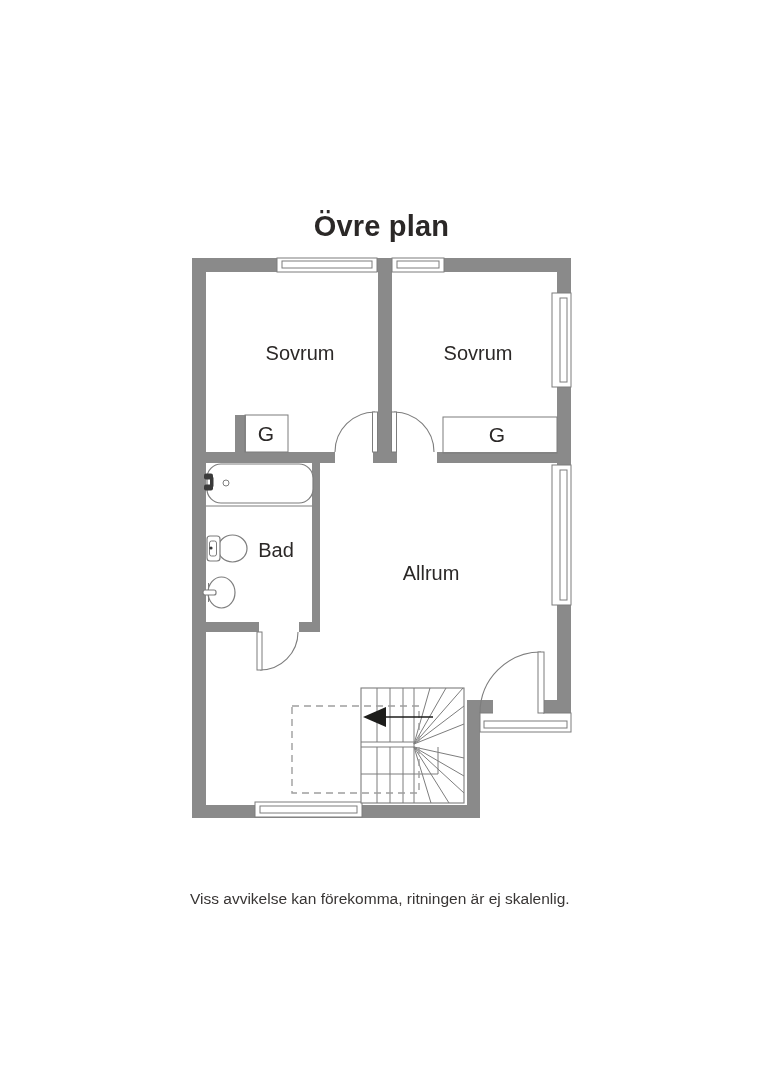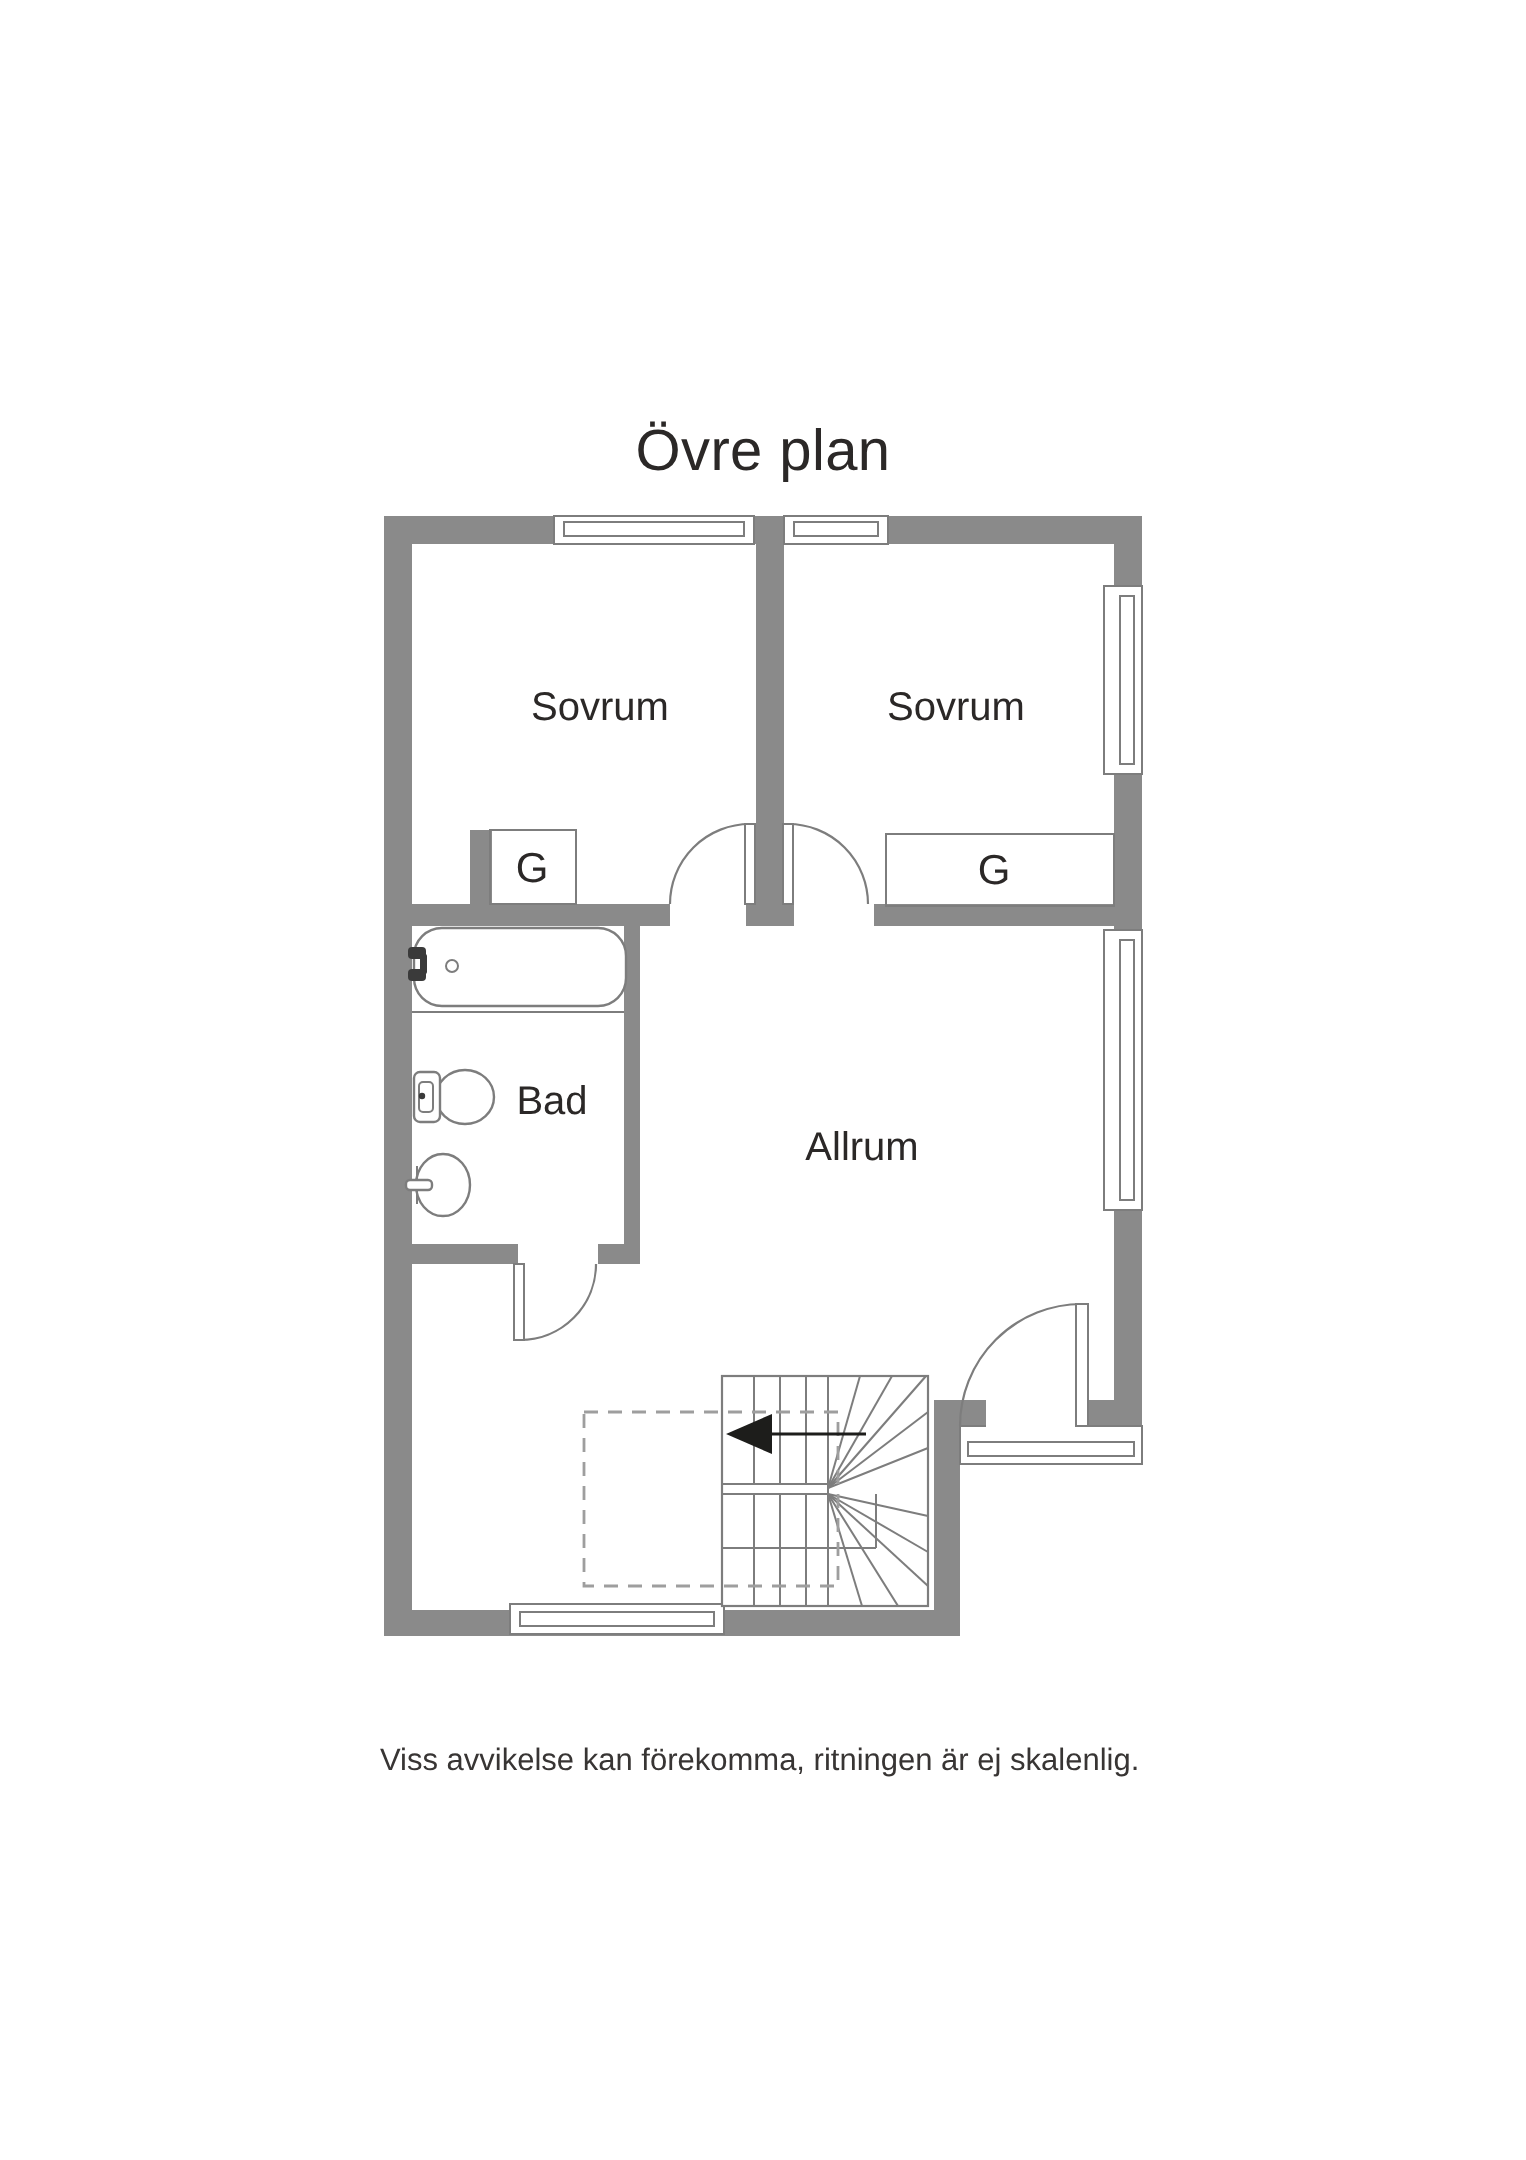--- a/index.html
+++ b/index.html
@@ -4,24 +4,24 @@
 <style>
   :root{
     --wall:#8a8a8a; --line:#7d7d7d; --text:#2b2827;
     --arrow:#1d1d1b; --dash:#9e9e9e; --bg:#ffffff;
   }
   html,body{margin:0;padding:0;}
   body{background:var(--bg);font-family:"Liberation Sans",sans-serif;}
   .page{position:relative;width:763px;height:1080px;background:var(--bg);overflow:hidden;}
   .plan-title{
     position:absolute;left:192px;top:210px;width:379px;text-align:center;
-    font-size:29px;font-weight:400;color:var(--text);letter-spacing:.2px;
+    font-size:29px;font-weight:700;color:var(--text);letter-spacing:.2px;
   }
   .disclaimer{
-    position:absolute;left:190px;top:872px;width:560px;
+    position:absolute;left:190px;top:890px;width:560px;
     font-size:15.5px;color:#383534;
   }
   svg.plan{position:absolute;left:0;top:0;}
   .wall{fill:var(--wall);stroke:none;}
   .win-outer{fill:#fff;stroke:var(--line);stroke-width:1;}
   .win-inner{fill:none;stroke:var(--line);stroke-width:1;}
   .opening{fill:#fff;stroke:none;}
   .leaf{fill:#fff;stroke:var(--line);stroke-width:1;}
   .arc{fill:none;stroke:var(--line);stroke-width:1.1;}
   .fixture{fill:#fff;stroke:var(--line);stroke-width:1.2;}

